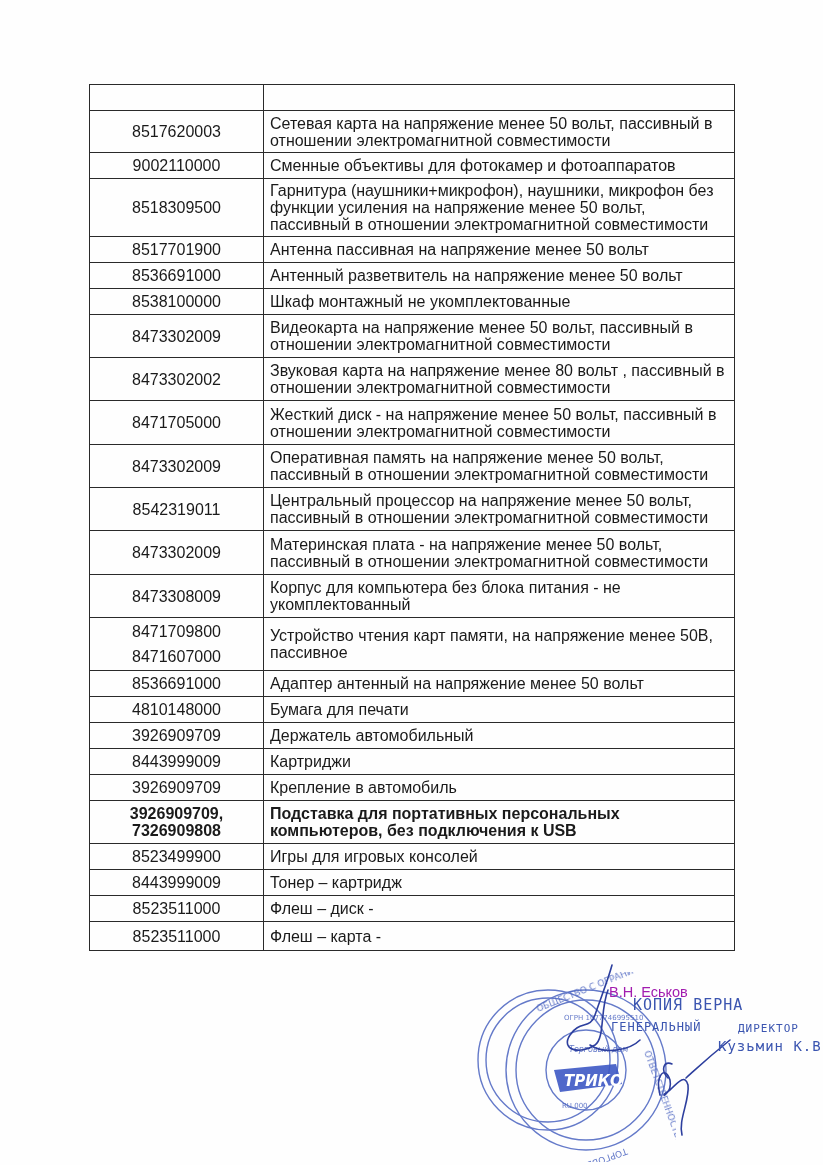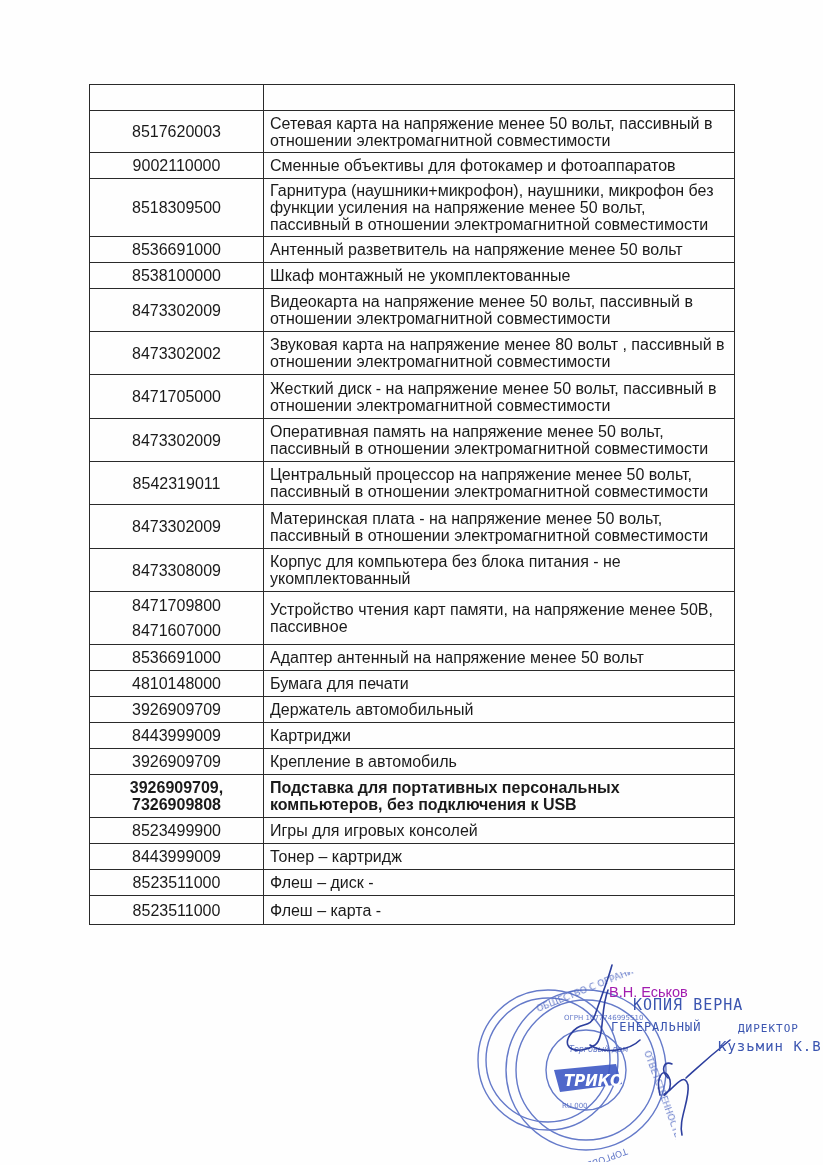--- a/index.html
+++ b/index.html
@@ -116,20 +116,26 @@
           <td class="desc">Сменные объективы для фотокамер и фотоаппаратов</td>
         </tr>
         <tr style="height: 58px;">
           <td class="code">
             <span class="code-line">8518309500</span>
           </td>
           <td class="desc">Гарнитура (наушники+микрофон), наушники, микрофон без функции усиления на напряжение менее 50 вольт, пассивный в отношении электромагнитной совместимости</td>
         </tr>
         <tr style="height: 26px;">
           <td class="code">
+            <span class="code-line">8517701900</span>
+          </td>
+          <td class="desc">Антенна пассивная на напряжение менее 50 вольт</td>
+        </tr>
+        <tr style="height: 26px;">
+          <td class="code">
             <span class="code-line">8536691000</span>
           </td>
           <td class="desc">Антенный разветвитель на напряжение менее 50 вольт</td>
         </tr>
         <tr style="height: 26px;">
           <td class="code">
             <span class="code-line">8538100000</span>
           </td>
           <td class="desc">Шкаф монтажный не укомплектованные</td>
         </tr>

